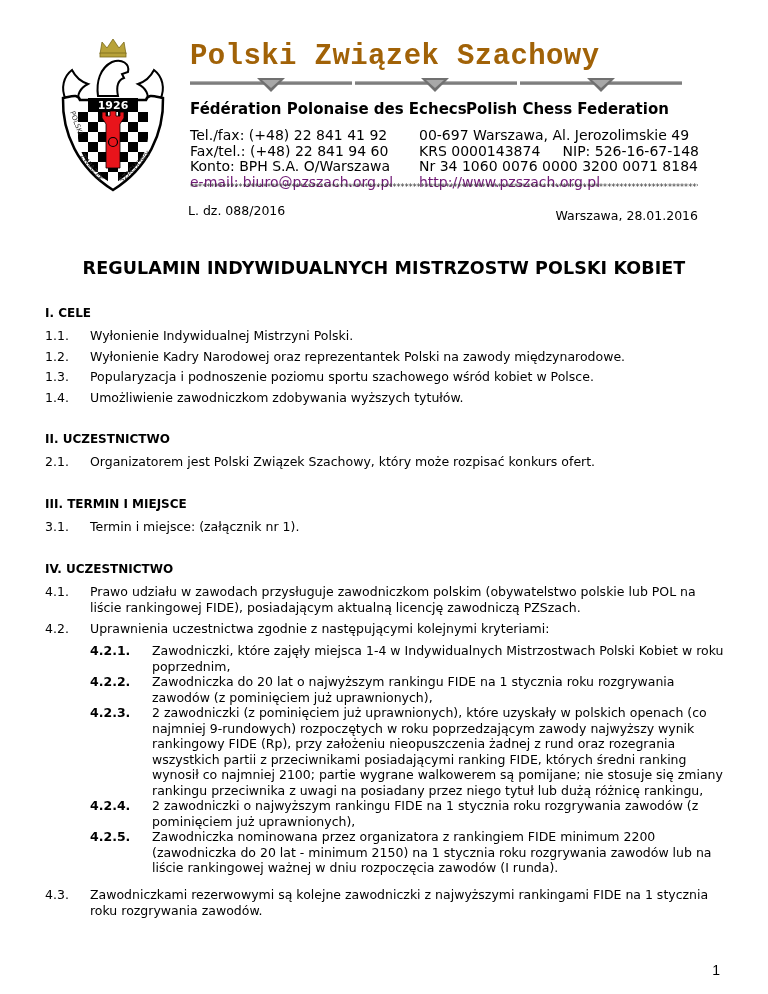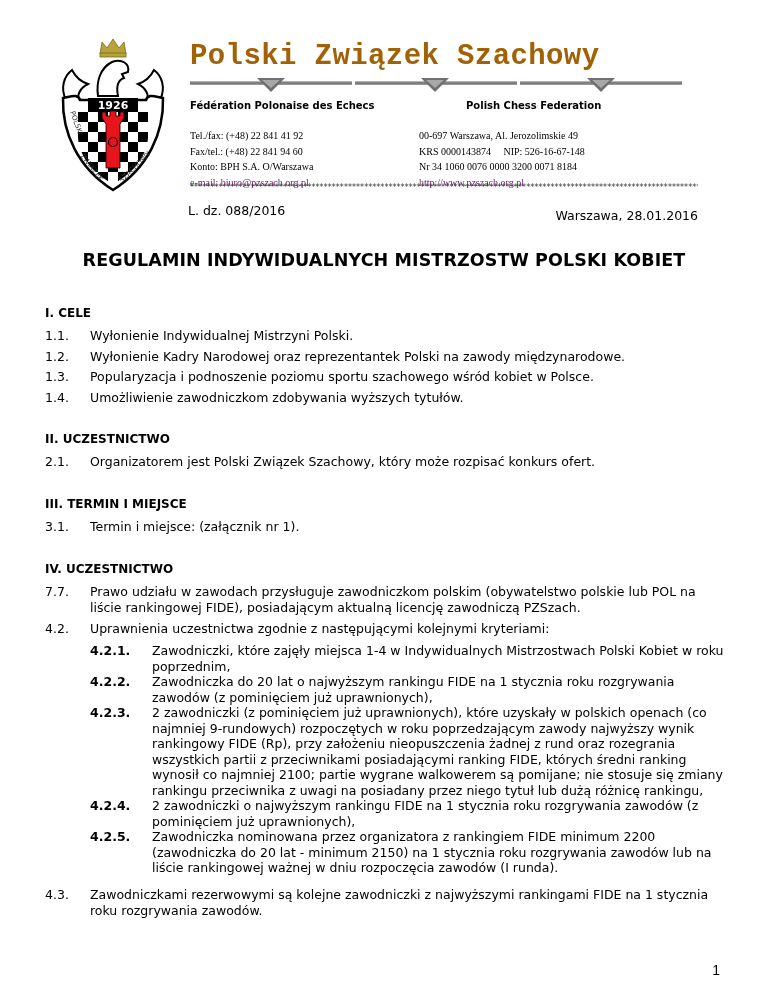--- a/index.html
+++ b/index.html
@@ -15,31 +15,31 @@
                font-weight: bold; font-size: 29px; letter-spacing: 0.4px; color: #a16207; white-space: nowrap; }
   .rule-seg { position: absolute; top: 81px; height: 4px; width: 162px;
               background: linear-gradient(#c8c8c8, #6c6c6c 50%, #a8a8a8); }
   .rule-tri { position: absolute; top: 78px; width: 0; height: 0;
               border-left: 14px solid transparent; border-right: 14px solid transparent;
               border-top: 14px solid #707070; }
   .rule-tri::after { content: ""; position: absolute; left: -9px; top: -12px;
               border-left: 9px solid transparent; border-right: 9px solid transparent;
               border-top: 8px solid #a8a8a8; }
 
-  .fed { top: 100px; font-size: 10px; font-weight: bold; font-family: "DejaVu Sans", sans-serif; white-space: nowrap; }
-
-  .contact { font-size: 10px; line-height: 15.5px; white-space: nowrap; font-family: Liberation Serif, serif; }
+  .fed { top: 100px; font-size: 15px; font-weight: bold; font-family: "DejaVu Sans", sans-serif; white-space: nowrap; }
+
+  .contact { font-size: 14px; line-height: 15.5px; white-space: nowrap; }
   .contact .line { display: block; }
   .link { color: #701a75; }
   #stars { left: 190px; top: 183px; font-size: 8px; letter-spacing: 0.05px; color: #333; white-space: nowrap;
            font-family: "DejaVu Sans", sans-serif; width: 508px; overflow: hidden; }
   #ref { left: 188px; top: 203px; font-size: 12.5px; }
   #city-date { right: 70px; top: 208px; font-size: 12.5px; }
 
-  #doc-title { left: 0; width: 768px; text-align: center; top: 250px; font-size: 17.5px; font-weight: bold; letter-spacing: 0.1px; }
+  #doc-title { left: 0; width: 768px; text-align: center; top: 258px; font-size: 17.5px; font-weight: bold; letter-spacing: 0.1px; }
 
   .sec-head { left: 45px; font-size: 12px; font-weight: bold; }
   .item { left: 45px; width: 680px; font-size: 12.5px; line-height: 15.5px; }
   .item .num { position: absolute; left: 0; top: 0; }
   .item .txt { margin-left: 45px; display: block; }
   .sub { left: 90px; width: 640px; font-size: 12.5px; line-height: 15.5px; }
   .sub .num { position: absolute; left: 0; top: 0; font-weight: bold; }
   .sub .txt { margin-left: 62px; display: block; }
 
   #page-number { right: 48px; top: 962px; font-size: 14px; font-family: "Liberation Sans", sans-serif; }
@@ -186,21 +186,21 @@
 </div>
 
 <div class="abs sec-head" style="top:497px">III. TERMIN I MIEJSCE</div>
 <div class="abs item" style="top:519px">
   <span class="num">3.1.</span>
   <span class="txt">Termin i miejsce: (załącznik nr 1).</span>
 </div>
 
 <div class="abs sec-head" style="top:562px">IV. UCZESTNICTWO</div>
 <div class="abs item" style="top:584px">
-  <span class="num">7.7.</span>
+  <span class="num">4.1.</span>
   <span class="txt">Prawo udziału w zawodach przysługuje zawodniczkom polskim (obywatelstwo polskie lub POL na liście rankingowej FIDE), posiadającym aktualną licencję zawodniczą PZSzach.</span>
 </div>
 <div class="abs item" style="top:621px">
   <span class="num">4.2.</span>
   <span class="txt">Uprawnienia uczestnictwa zgodnie z następującymi kolejnymi kryteriami:</span>
 </div>
 
 <div class="abs sub" style="top:643px">
   <span class="num">4.2.1.</span>
   <span class="txt">Zawodniczki, które zajęły miejsca 1-4 w Indywidualnych Mistrzostwach Polski Kobiet w roku poprzednim,</span>

